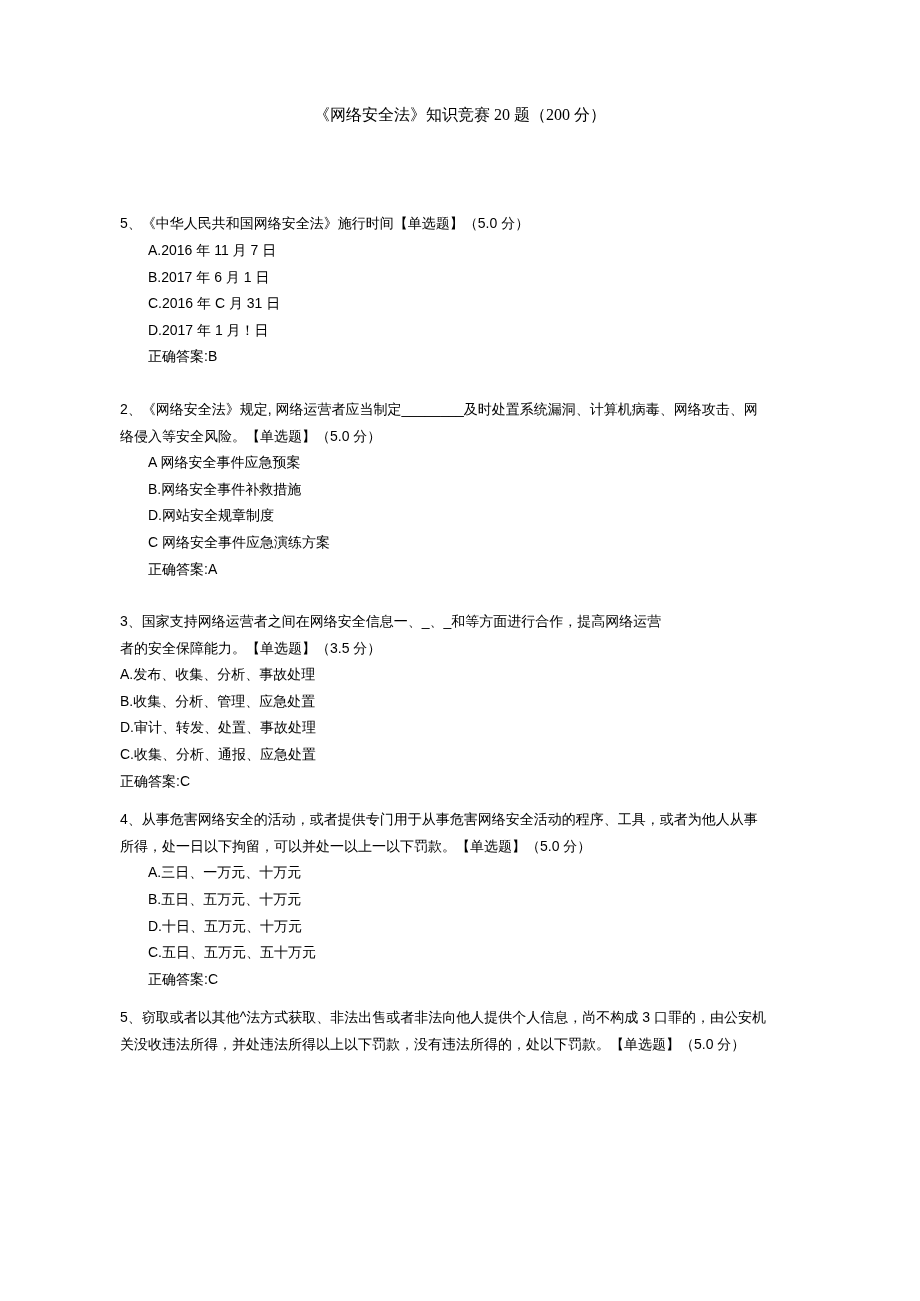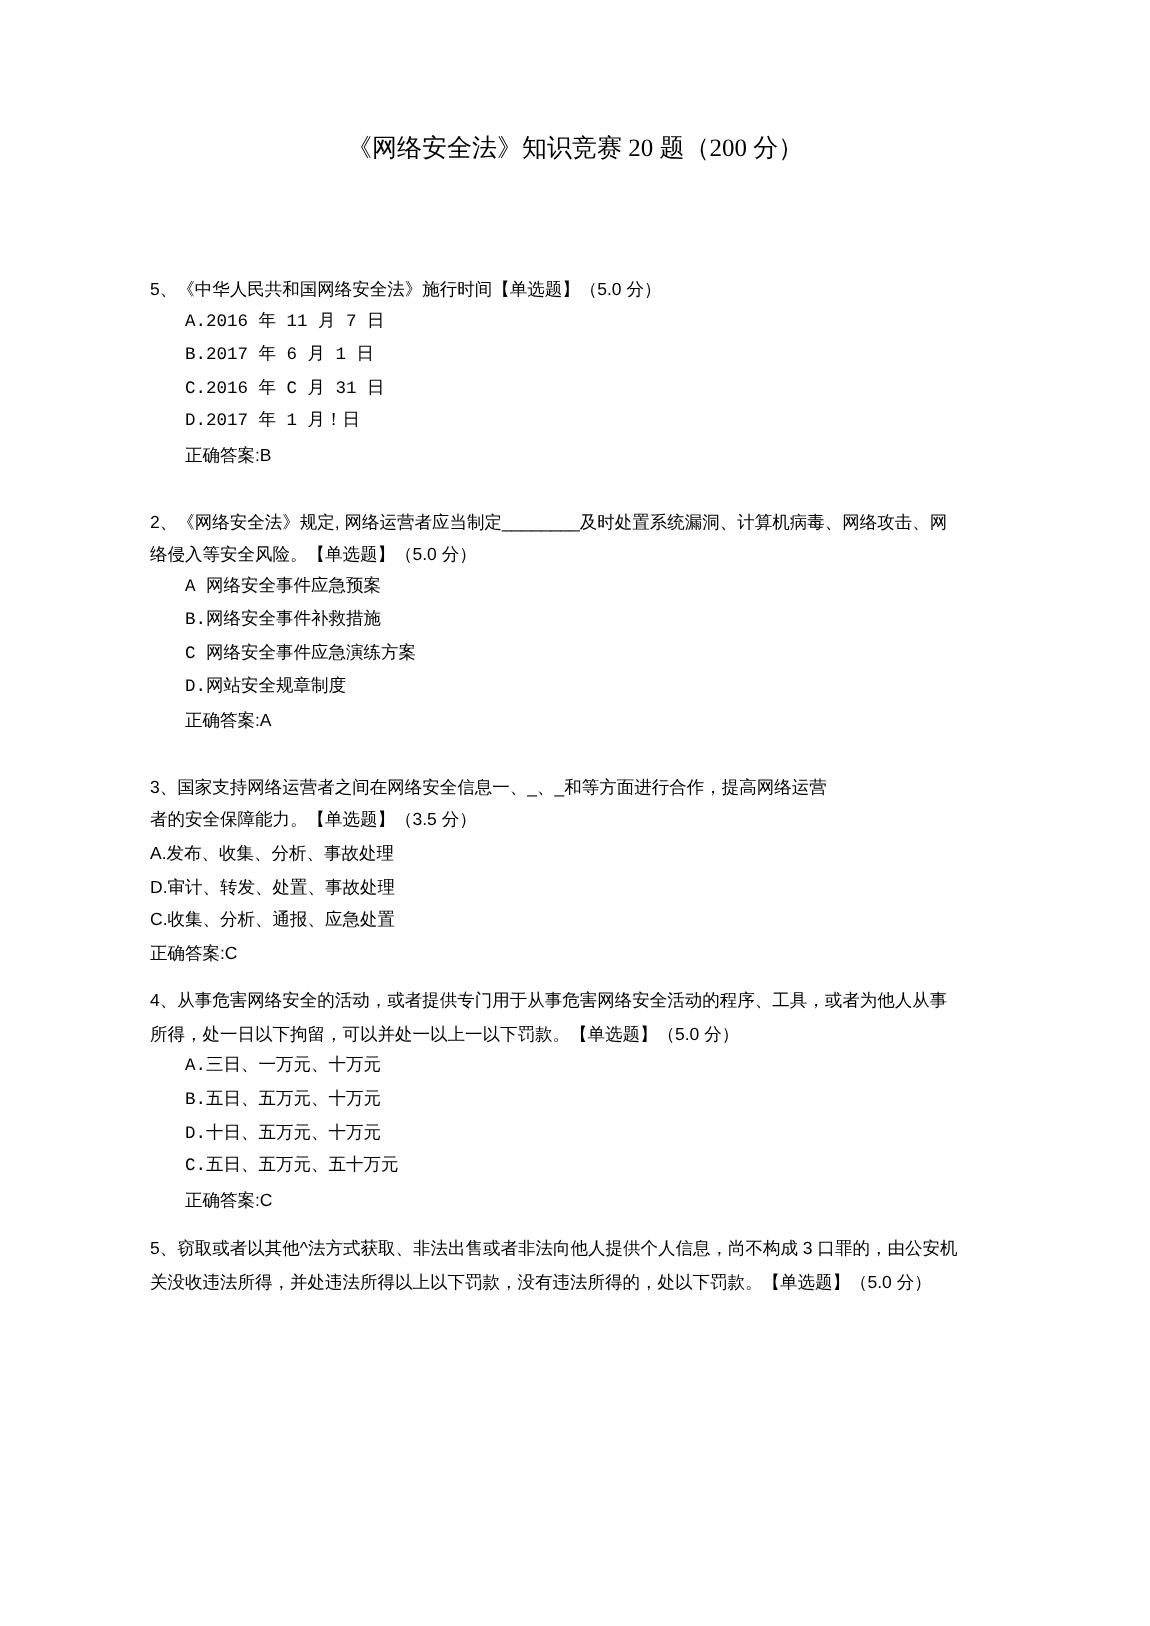--- a/index.html
+++ b/index.html
@@ -11,32 +11,31 @@
     color: #000;
   }
   .page {
     width: 920px;
     min-height: 1301px;
     box-sizing: border-box;
     padding: 100px 120px 60px 120px;
   }
   .title {
     text-align: center;
-    font-size: 20px;
+    font-size: 16px;
     font-weight: normal;
     margin-bottom: 80px;
     font-family: "SimSun", serif;
   }
   .question-block {
   }
   .stem {
   }
   .option {
     padding-left: 28px;
-    font-family: Liberation Mono, monospace;
   }
   .answer {
     padding-left: 28px;
   }
   .gap { height: 26px; }
   .gap-sm { height: 12px; }
 </style>
 </head>
 <body>
 
@@ -53,31 +52,32 @@
     <div class="answer">正确答案:B</div>
   </div>
 
   <div class="gap"></div>
 
   <div class="question-block">
     <div class="stem">2、《网络安全法》规定, 网络运营者应当制定________及时处置系统漏洞、计算机病毒、网络攻击、网</div>
     <div class="stem">络侵入等安全风险。【单选题】（5.0 分）</div>
     <div class="option">A 网络安全事件应急预案</div>
     <div class="option">B.网络安全事件补救措施</div>
+    <div class="option">D.网站安全规章制度</div>
     <div class="option">C 网络安全事件应急演练方案</div>
-    <div class="option">D.网站安全规章制度</div>
     <div class="answer">正确答案:A</div>
   </div>
 
   <div class="gap"></div>
 
   <div class="question-block">
     <div class="stem">3、国家支持网络运营者之间在网络安全信息一、_、_和等方面进行合作，提高网络运营</div>
     <div class="stem">者的安全保障能力。【单选题】（3.5 分）</div>
     <div class="stem">A.发布、收集、分析、事故处理</div>
+    <div class="stem">B.收集、分析、管理、应急处置</div>
     <div class="stem">D.审计、转发、处置、事故处理</div>
     <div class="stem">C.收集、分析、通报、应急处置</div>
     <div class="stem">正确答案:C</div>
   </div>
 
   <div class="gap-sm"></div>
 
   <div class="question-block">
     <div class="stem">4、从事危害网络安全的活动，或者提供专门用于从事危害网络安全活动的程序、工具，或者为他人从事</div>
     <div class="stem">所得，处一日以下拘留，可以并处一以上一以下罚款。【单选题】（5.0 分）</div>

